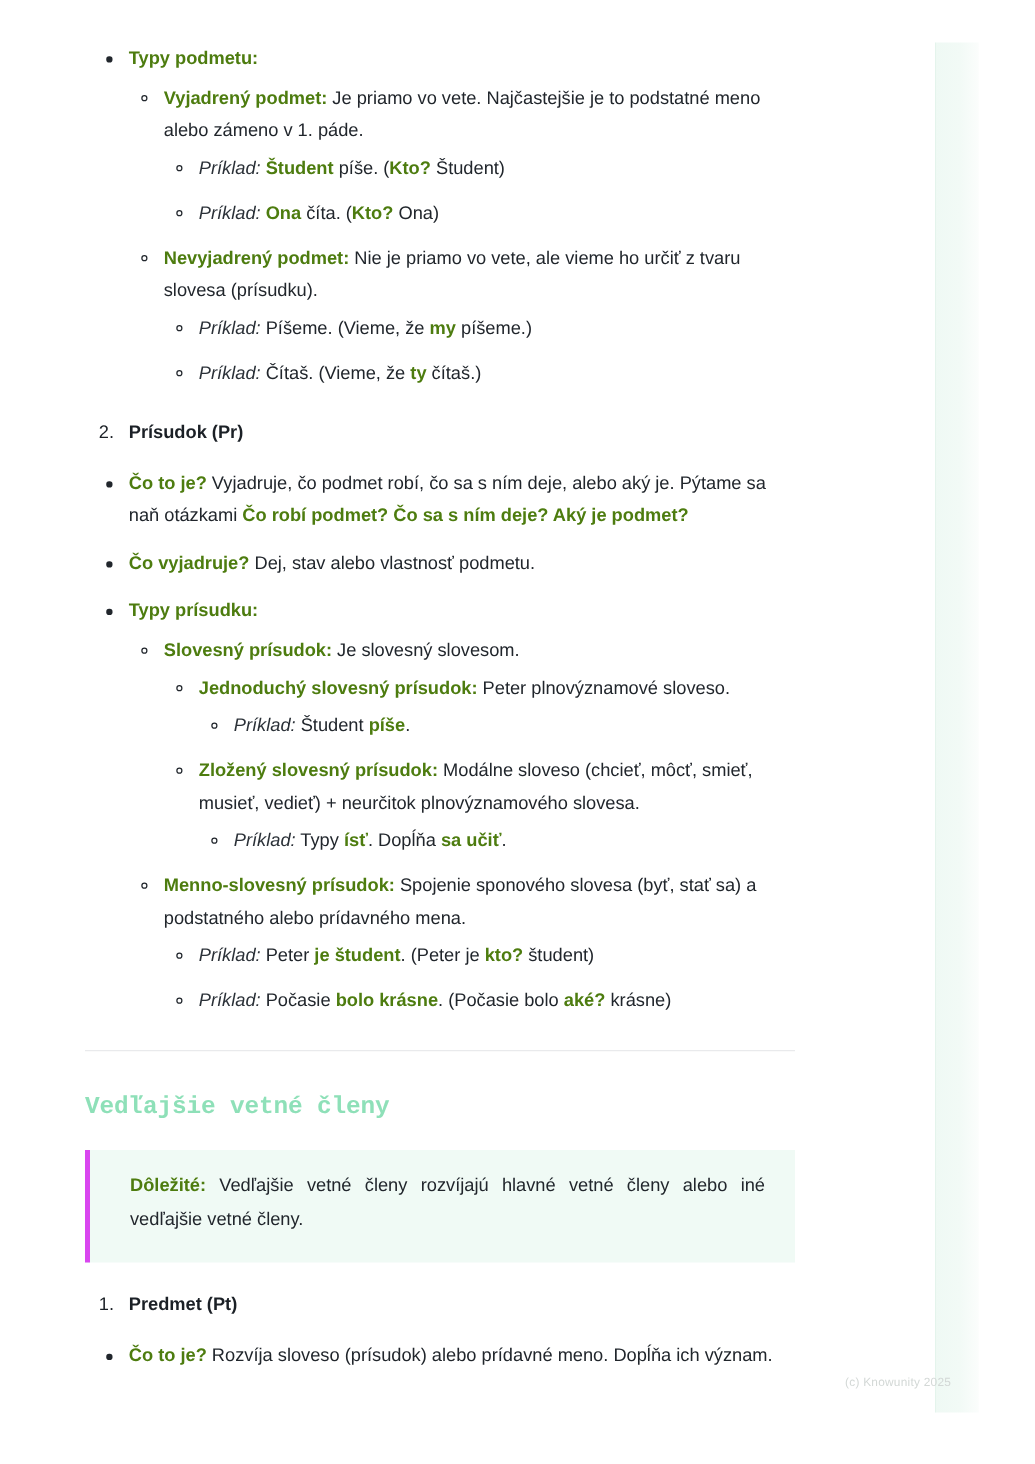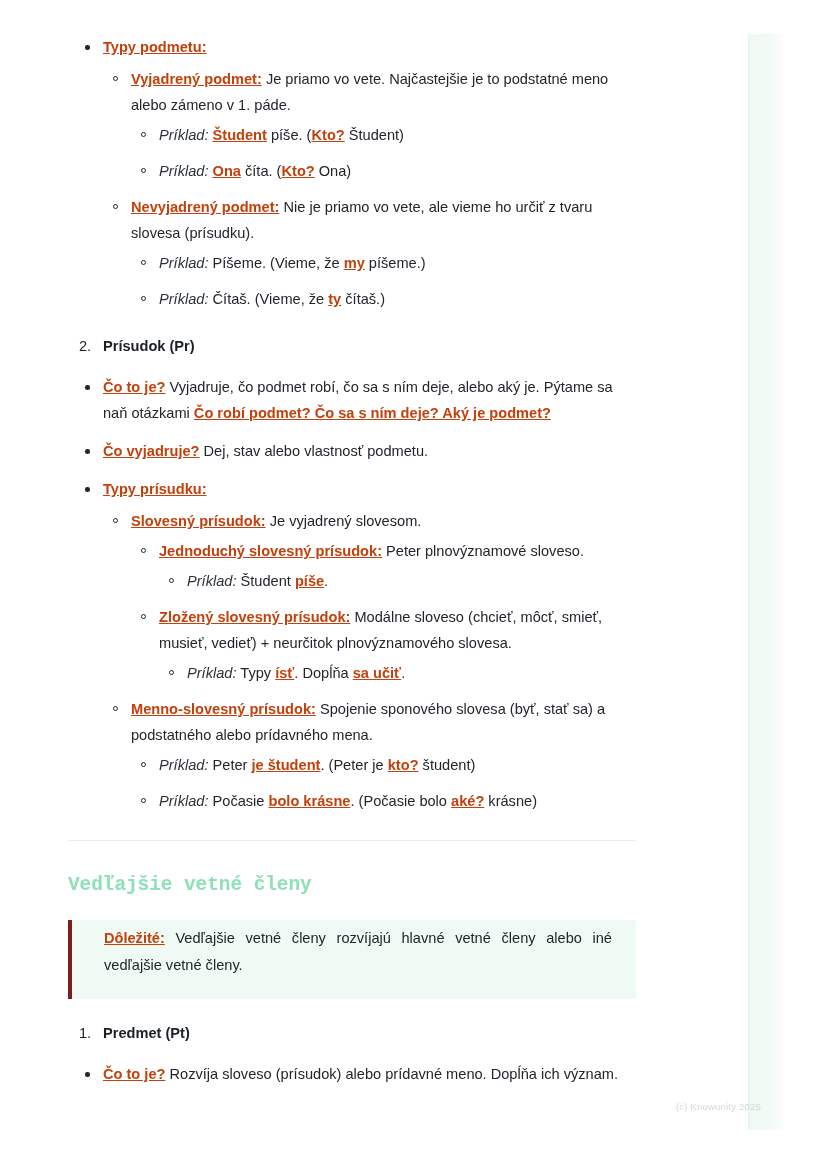--- a/index.html
+++ b/index.html
@@ -147,21 +147,21 @@
     margin-bottom: 16px;
   }
   .ord-num {
     position: absolute;
     left: 11px;
     top: 0;
     font-weight: 400;
     color: #1b2026;
   }
 
-  b, .b { font-weight: 700; color: #c2410c; text-decoration: underline; }
+  b, .b { font-weight: 700; color: #4d7c0f; }
   i, .i { font-style: italic; color: #2b3138; }
 
   
   .divider {
     width: 568px;
     height: 1px;
     background: #e9eaec;
     margin: 26px 0 0 0;
   }
 
@@ -175,22 +175,22 @@
     letter-spacing: -0.1px;
     font-family: Liberation Mono, monospace;
   }
 
   
   .callout {
     position: relative;
     width: 568px;
     box-sizing: border-box;
     background: #f0faf5;
-    border-left: 4px solid #7f1d1d;
-    padding: 5px 24px 20px 32px;
+    border-left: 4px solid #d946ef;
+    padding: 16px 24px 20px 32px;
     margin-bottom: 8px;
   }
   .callout-text {
     font-size: 14.6px;
     line-height: 27px;
     color: #21262c;
     text-align: justify;
     text-justify: inter-word;
   }
 
@@ -264,21 +264,21 @@
       <li>
         <b>Čo vyjadruje?</b><span> Dej, stav alebo vlastnosť podmetu.</span>
       </li>
 
       <li>
         <b>Typy prísudku:</b>
 
         <ul class="lvl2">
 
           <li>
-            <b>Slovesný prísudok:</b><span> Je vyjadrený slovesom.</span>
+            <b>Slovesný prísudok:</b><span> Je slovesný slovesom.</span>
 
             <ul class="lvl3">
 
               <li>
                 <b>Jednoduchý slovesný prísudok:</b><span> Peter plnovýznamové sloveso.</span>
 
                 <ul class="lvl4">
                   <li>
                     <i>Príklad:</i><span> Študent </span><b>píše</b><span>.</span>
                   </li>

